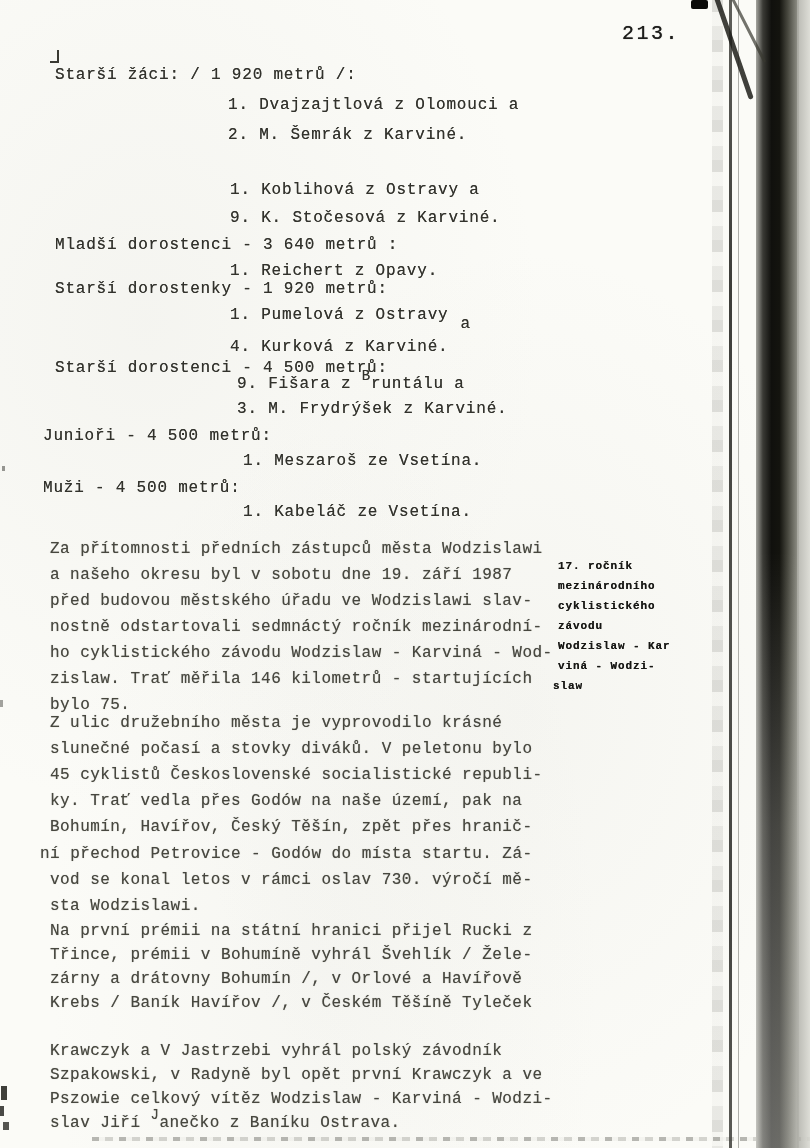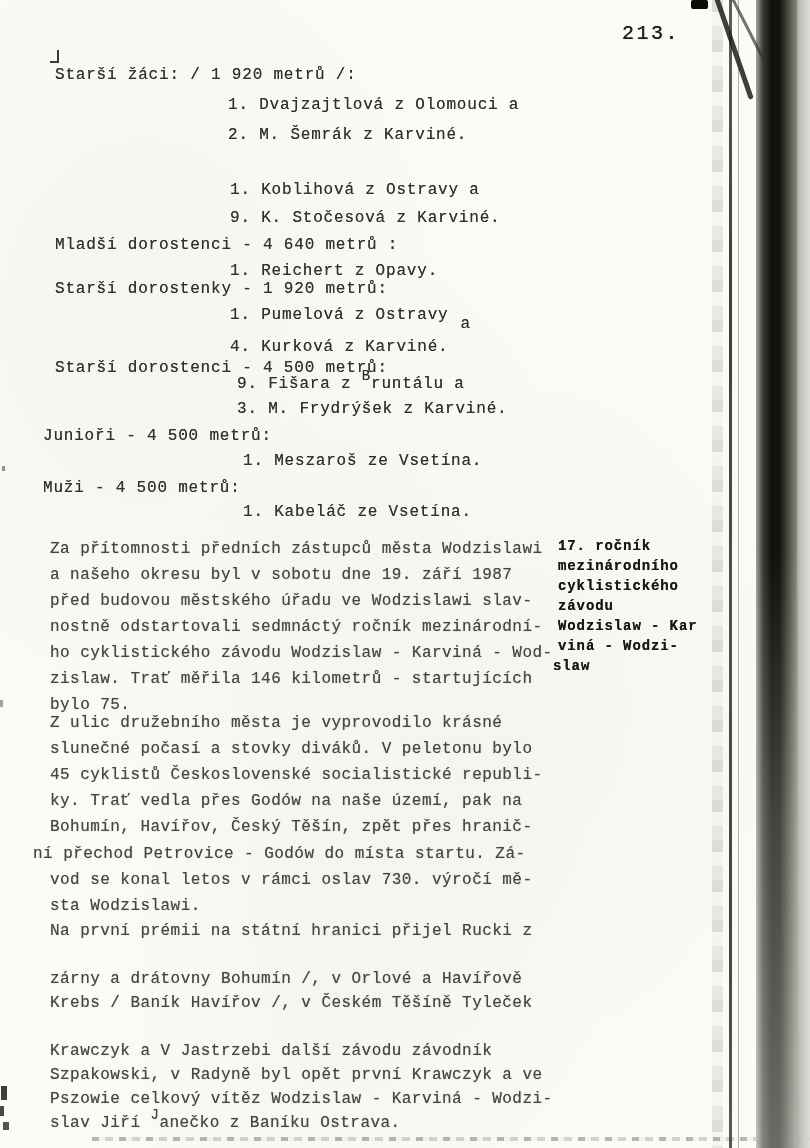--- a/index.html
+++ b/index.html
@@ -9,22 +9,22 @@
       radial-gradient(ellipse at 18% 28%, rgba(205,205,198,.14), transparent 42%),
       radial-gradient(ellipse at 65% 62%, rgba(198,198,190,.11), transparent 46%),
       radial-gradient(ellipse at 40% 85%, rgba(200,200,193,.10), transparent 40%),
       #fbfbf7;
     font-family:"Liberation Mono","DejaVu Sans Mono",monospace;
   }
   .res{position:absolute;font-size:16px;letter-spacing:.8px;color:#32322c;
        white-space:pre;text-shadow:0 0 .6px rgba(50,50,45,.75);}
   .pline{position:absolute;font-size:16px;letter-spacing:.45px;color:#47473f;
        white-space:pre;text-shadow:0 0 .8px rgba(75,75,66,.6);}
-  .note{position:absolute;font-size:14px;font-weight:bold;letter-spacing:.9px;
-       color:#171714;white-space:pre;text-shadow:0 0 .5px rgba(20,20,16,.8);}
+  .note{position:absolute;font-size:11px;font-weight:bold;letter-spacing:.9px;
+       color:#171714;white-space:pre;text-shadow:0 0 .5px rgba(20,20,16,.8);margin-top:22px;}
   .pagenum{position:absolute;left:622px;top:22px;font-size:20px;letter-spacing:2.5px;
        color:#1d1d1b;text-shadow:0 0 .7px #2a2a28;}
   .raised{position:relative;top:-8px;font-size:14px;}
   .dropped{position:relative;top:9px;margin-left:12px;}
   
   .mark{position:absolute;background:#3a3a33;}
   .corner-v{left:57px;top:50px;width:2px;height:12px;}
   .corner-h{left:50px;top:61px;width:9px;height:2px;}
   .bind-speckle{position:absolute;left:712px;top:0;width:11px;height:1148px;z-index:5;
       background:repeating-linear-gradient(180deg, rgba(110,110,104,.38) 0 12px, rgba(110,110,104,.07) 12px 26px, rgba(110,110,104,.24) 26px 40px);
@@ -62,21 +62,21 @@
   <div class="mark corner-v"></div>
   <div class="mark corner-h"></div>
 
   <div class="res" style="left:55px;top:66px">Starší žáci: / 1 920 metrů /:</div>
   <div class="res" style="left:228px;top:96px">1. Dvajzajtlová z Olomouci a</div>
   <div class="res" style="left:228px;top:126px">2. M. Šemrák z Karviné.</div>
 
   <div class="res" style="left:230px;top:181px">1. Koblihová z Ostravy a</div>
   <div class="res" style="left:230px;top:209px">9. K. Stočesová z Karviné.</div>
 
-  <div class="res" style="left:55px;top:236px">Mladší dorostenci - 4 640 metrů :</div>
+  <div class="res" style="left:55px;top:236px">Mladší dorostenci - 3 640 metrů :</div>
   <div class="res" style="left:230px;top:262px">1. Reichert z Opavy.</div>
 
   <div class="res" style="left:55px;top:280px">Starší dorostenky - 1 920 metrů:</div>
   <div class="res" style="left:230px;top:306px"><span>1. Pumelová z Ostravy</span><span class="dropped">a</span></div>
   <div class="res" style="left:230px;top:338px">4. Kurková z Karviné.</div>
 
   <div class="res" style="left:55px;top:359px">Starší dorostenci - 4 500 metrů:</div>
   <div class="res" style="left:237px;top:375px"><span>9. Fišara z </span><span class="raised">B</span><span>runtálu a</span></div>
   <div class="res" style="left:237px;top:400px">3. M. Frydrýšek z Karviné.</div>
 
@@ -100,28 +100,29 @@
   <div class="note" style="left:558px;top:598px">závodu</div>
   <div class="note" style="left:558px;top:618px">Wodzislaw - Kar</div>
   <div class="note" style="left:558px;top:638px">viná - Wodzi-</div>
   <div class="note" style="left:553px;top:658px">slaw</div>
 
   <div class="pline" style="left:50px;top:714px">Z ulic družebního města je vyprovodilo krásné</div>
   <div class="pline" style="left:50px;top:740px">slunečné počasí a stovky diváků. V peletonu bylo</div>
   <div class="pline" style="left:50px;top:766px">45 cyklistů Československé socialistické republi-</div>
   <div class="pline" style="left:50px;top:792px">ky. Trať vedla přes Godów na naše území, pak na</div>
   <div class="pline" style="left:50px;top:818px">Bohumín, Havířov, Český Těšín, zpět přes hranič-</div>
-  <div class="pline" style="left:33px;top:845px">ní přechod Petrovice - Godów do místa startu. Zá-</div>
+  <div class="pline" style="left:40px;top:845px">ní přechod Petrovice - Godów do místa startu. Zá-</div>
   <div class="pline" style="left:50px;top:871px">vod se konal letos v rámci oslav 730. výročí mě-</div>
   <div class="pline" style="left:50px;top:897px">sta Wodzislawi.</div>
 
   <div class="pline" style="left:50px;top:922px">Na první prémii na státní hranici přijel Rucki z</div>
+  <div class="pline" style="left:50px;top:946px">Třince, prémii v Bohumíně vyhrál Švehlík / Žele-</div>
   <div class="pline" style="left:50px;top:970px">zárny a drátovny Bohumín /, v Orlové a Havířově</div>
   <div class="pline" style="left:50px;top:994px">Krebs / Baník Havířov /, v Českém Těšíně Tyleček</div>
-  <div class="pline" style="left:50px;top:1042px">Krawczyk a V Jastrzebi další závodu závodník</div>
+  <div class="pline" style="left:50px;top:1042px">Krawczyk a V Jastrzebi vyhrál polský závodník</div>
   <div class="pline" style="left:50px;top:1066px">Szpakowski, v Radyně byl opět první Krawczyk a ve</div>
   <div class="pline" style="left:50px;top:1090px">Pszowie celkový vítěz Wodzislaw - Karviná - Wodzi-</div>
   <div class="pline" style="left:50px;top:1114px"><span>slav Jiří </span><span class="raised">J</span><span>anečko z Baníku Ostrava.</span></div>
 
   <div class="bind-speckle"></div>
   <div class="bind-line1"></div>
   <div class="bind-line2"></div>
   <div class="bind-band"></div>
   <div class="bind-fade"></div>
   <div class="blob"></div>

